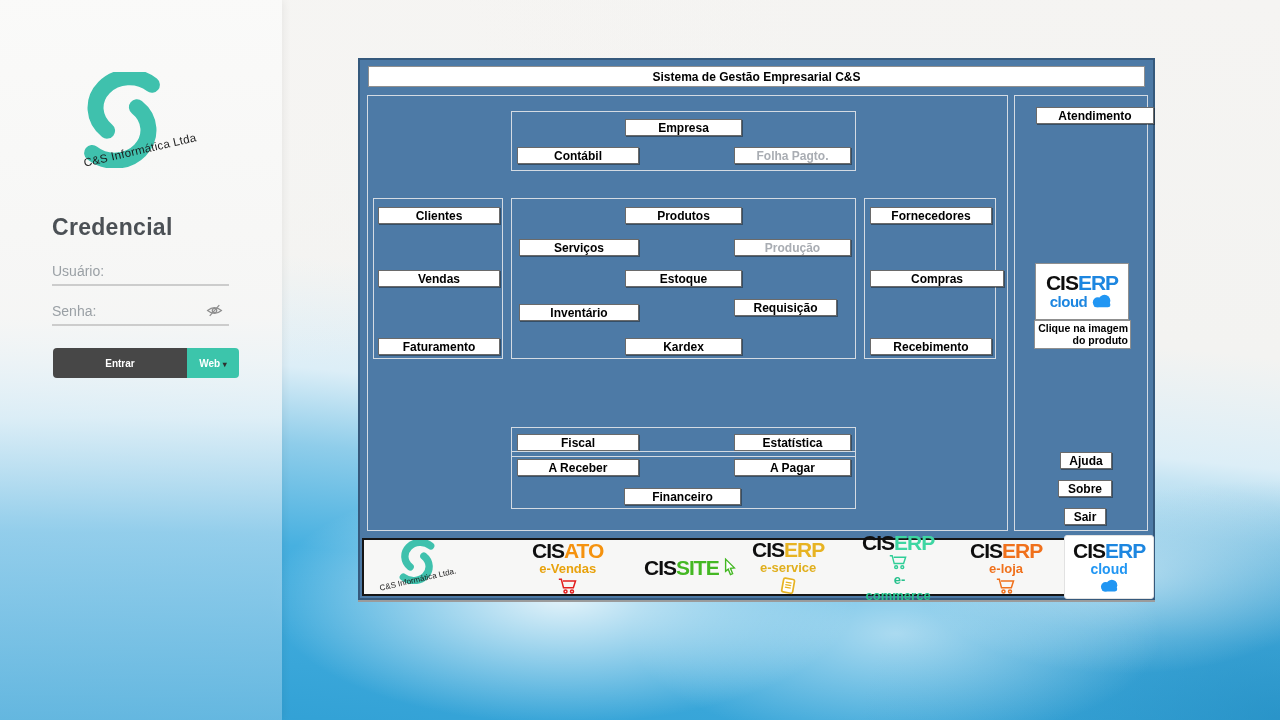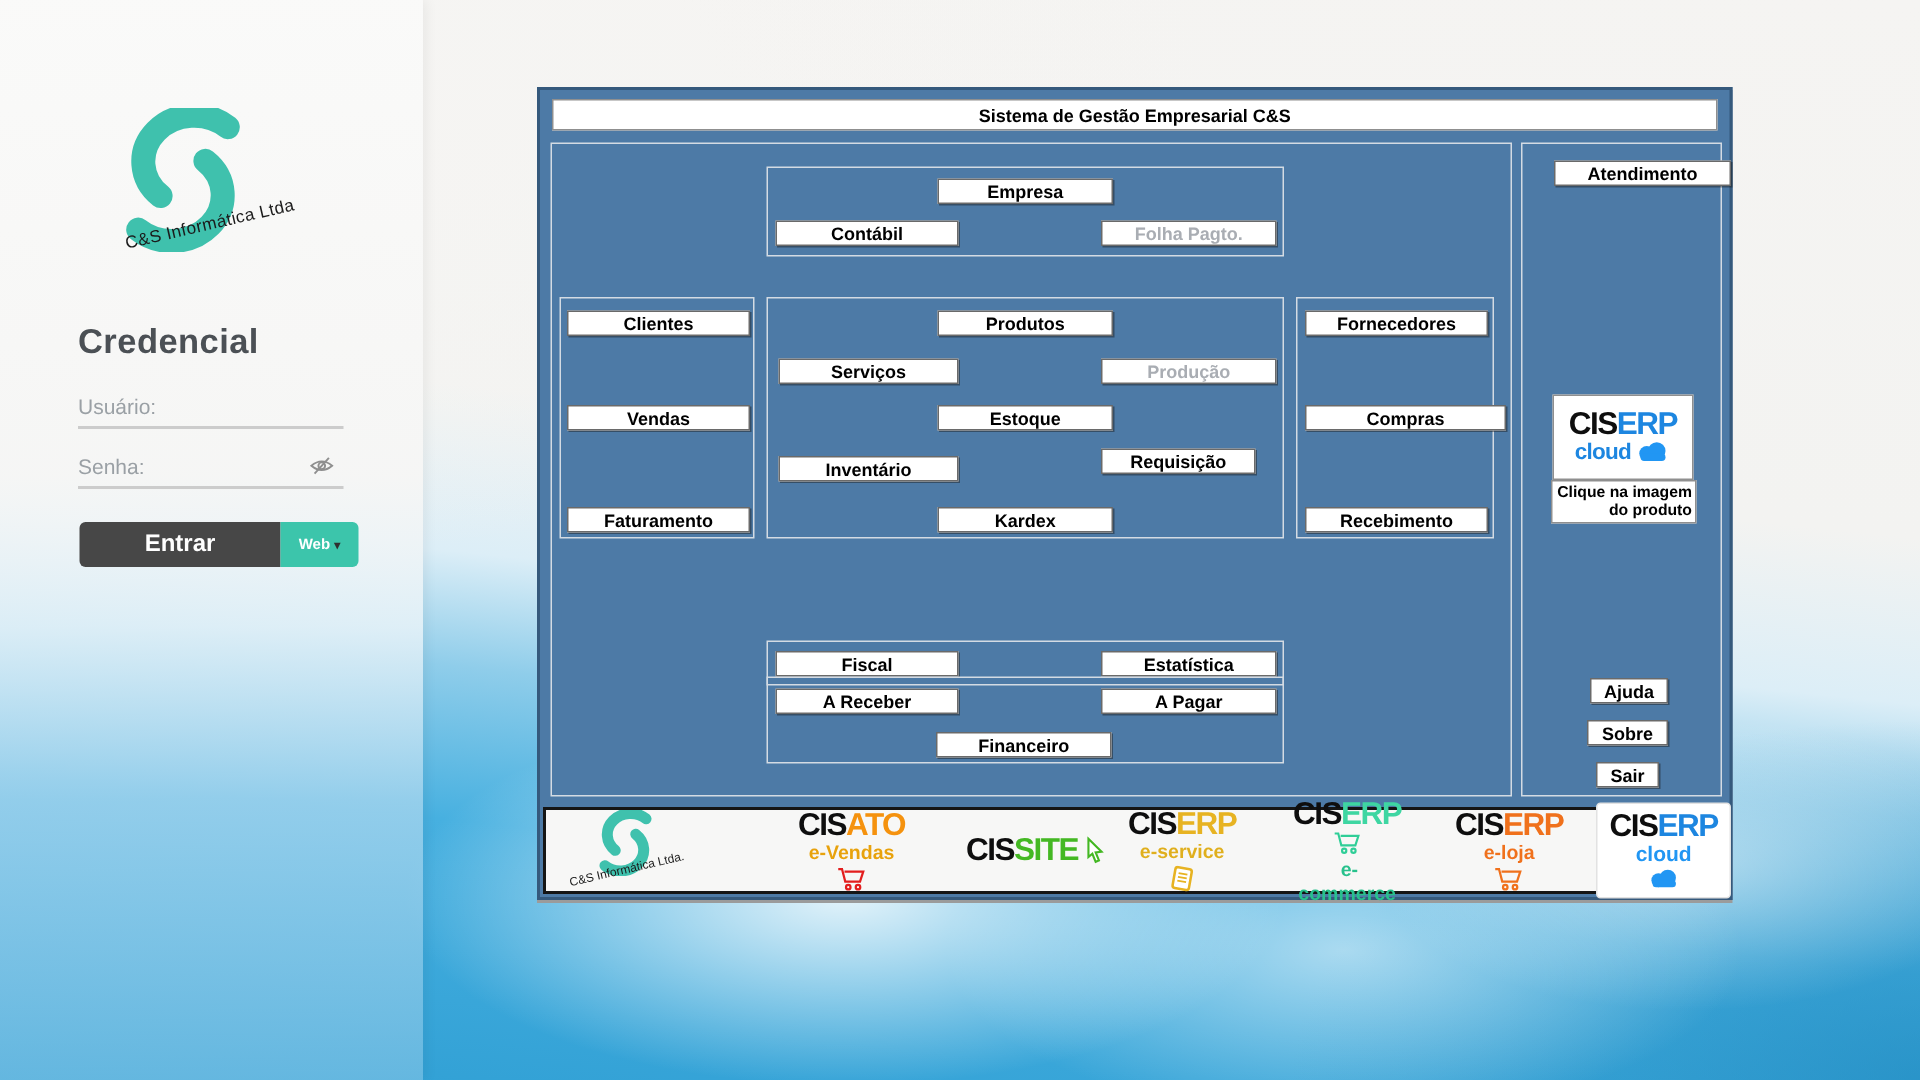--- a/index.html
+++ b/index.html
@@ -34,21 +34,21 @@
     position:absolute; left:52px; width:177px; height:28px;
     background:transparent; border:none; border-bottom:2px solid #cccccc;
     font-family:"Liberation Sans",sans-serif; font-size:14px; color:#555; outline:none;
   }
   .ufield::placeholder { color:#9aa0a5; opacity:1; }
   #username-field { top:258px; }
   #password-field { top:298px; padding-right:26px; }
   #eye-icon { left:206px; top:303px; width:17px; height:15px; cursor:pointer; }
   #entrar-button {
     left:53px; top:348px; width:134px; height:30px; background:#474747; color:#fff;
-    border:none; border-radius:4px 0 0 4px; font-weight:bold; font-size:16px;
+    border:none; border-radius:4px 0 0 4px; font-weight:bold; font-size:10px;
     font-family:"Liberation Sans",sans-serif; cursor:pointer;
   }
   #web-button {
     left:187px; top:348px; width:52px; height:30px; background:#3cc5ab; color:#fff;
     border:none; border-radius:0 4px 4px 0; font-weight:bold; font-size:10px;
     font-family:"Liberation Sans",sans-serif; cursor:pointer;
   }
   #web-button .arr { color:#2f2f2f; font-size:8px; }
 
   

